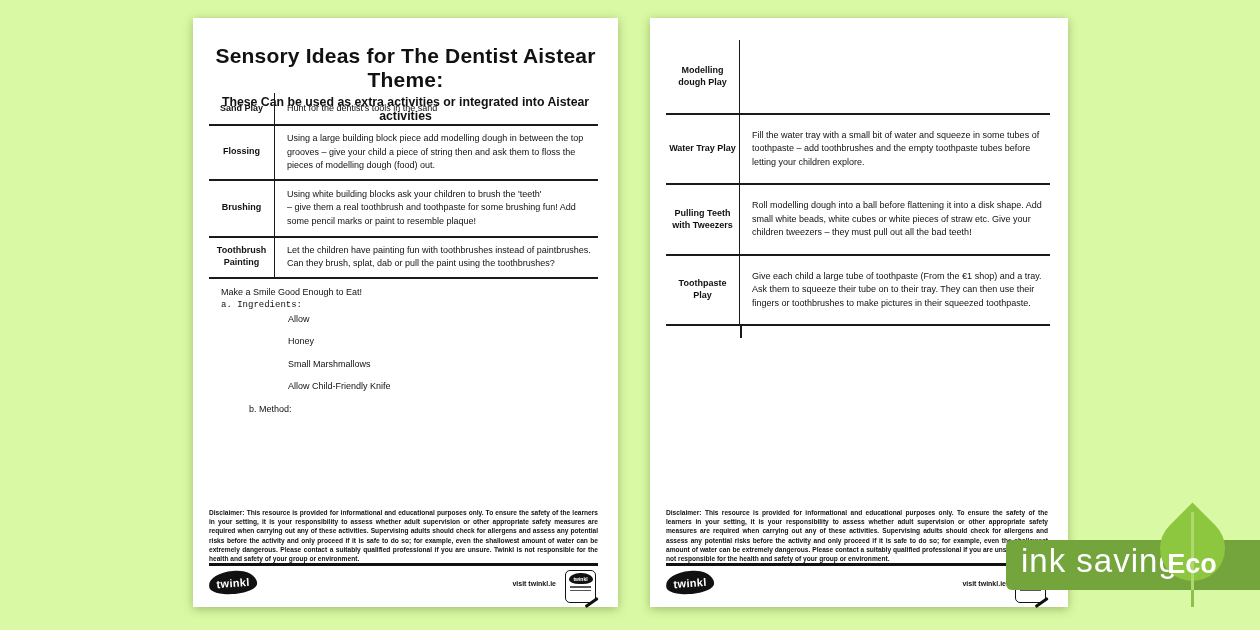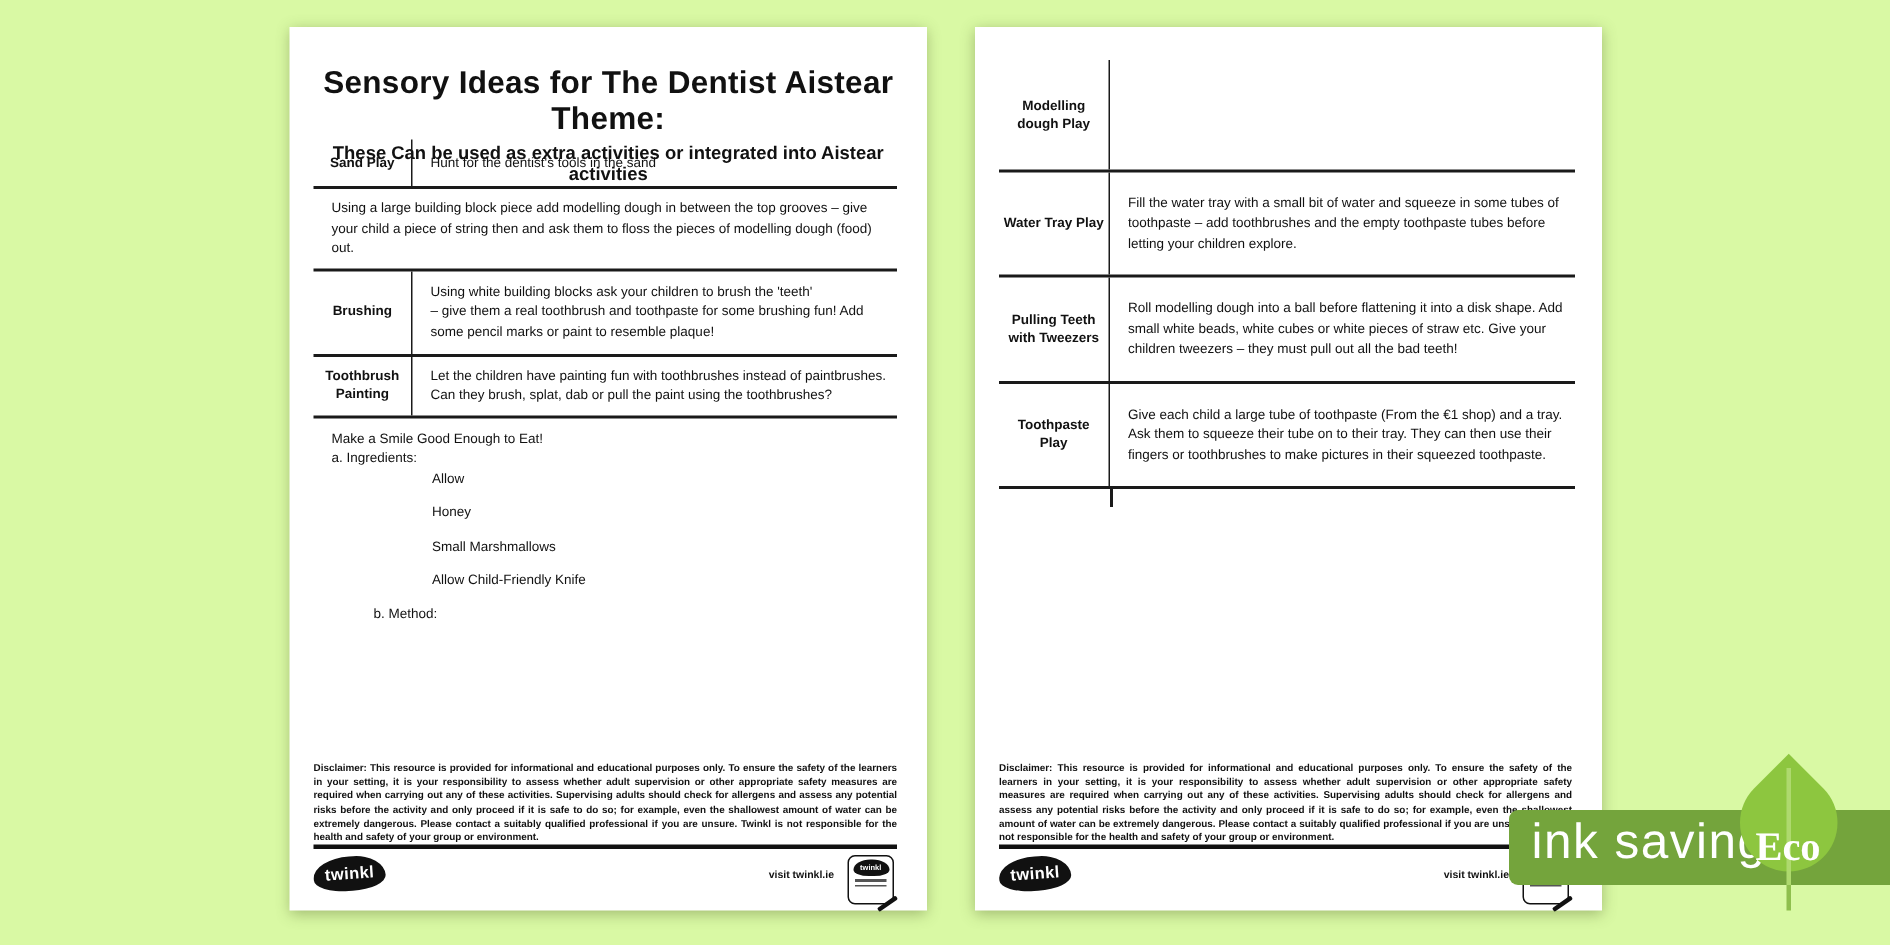--- a/index.html
+++ b/index.html
@@ -68,21 +68,21 @@
   .rtable .tbody .trow:nth-child(3) { min-height: 71px; }
   .rtable .tbody .trow:nth-child(4) { min-height: 70px; }
   .rtable .tbody .trow:nth-child(5) { min-height: 67px; }
   .rtable::after {
     content: ""; position: absolute;
     left: 74px; bottom: -12px; width: 1.5px; height: 12px; background: #1a1a1a;
   }
 
   .trow-edible .tdesc { justify-content: flex-start; padding-top: 7px; }
   .edible p { margin: 0; }
-  .ed-h    { margin: 9px 0 5px 42px; }
+  .ed-h    { margin: 9px 0 5px 42px; font-family: Liberation Mono, monospace; }
   .ed-ing  { list-style: none; margin: 0 0 0 67px; }
   .ed-ing p { margin: 0 0 9px; }
   .ed-meth { margin: 24px 0 5px 42px; padding-left: 28px; }
   .ed-steps { margin: 0 0 0 44px; padding-left: 13px; max-width: 270px; }
   .ed-steps li { margin-bottom: 6px; padding-left: 2px; }
 
   .disclaimer {
     position: absolute; left: 16px; right: 20px; top: 490px;
     font-size: 6.6px; font-weight: bold; line-height: 1.4;
     text-align: justify;
@@ -132,37 +132,38 @@
   .leaf-stem-top {
     position: absolute; left: 1191px; top: 512px; width: 3px; height: 78px;
     background: #aed96e; z-index: 7;
   }
   .leaf-stem-bottom {
     position: absolute; left: 1191px; top: 590px; width: 3px; height: 17px;
     background: #8fbf4e; z-index: 7;
   }
   .eco-label {
     position: absolute; left: 1158px; top: 549px; width: 68px; z-index: 8;
-    text-align: center; color: #fff; font-weight: bold; font-size: 27px; font-family: Liberation Serif, serif;
+    text-align: center; color: #fff; font-weight: bold; font-size: 27px;
   }
 </style>
 </head>
 <body>
 
 <div class="page page-left">
   <h1 class="page-title">Sensory Ideas for The Dentist Aistear Theme:</h1>
   <h2 class="page-subtitle">These Can be used as extra activities or integrated into Aistear activities</h2>
 
   <div class="ltable">
     <div class="tbody">
         <div class="trow">
         <div class="tlabel">Sand Play</div>
         <div class="tdesc">Hunt for the dentist's tools in the sand</div>
       </div>
         <div class="trow">
+        <div class="tlabel">Flossing</div>
         <div class="tdesc">Using a large building block piece add modelling dough in between the top grooves – give your child a piece of string then and ask them to floss the pieces of modelling dough (food) out.</div>
       </div>
         <div class="trow">
         <div class="tlabel">Brushing</div>
         <div class="tdesc">Using white building blocks ask your children to brush the 'teeth'
 – give them a real toothbrush and toothpaste for some brushing fun! Add some pencil marks or paint to resemble plaque!</div>
       </div>
         <div class="trow">
         <div class="tlabel">Toothbrush Painting</div>
         <div class="tdesc">Let the children have painting fun with toothbrushes instead of paintbrushes. Can they brush, splat, dab or pull the paint using the toothbrushes?</div>

